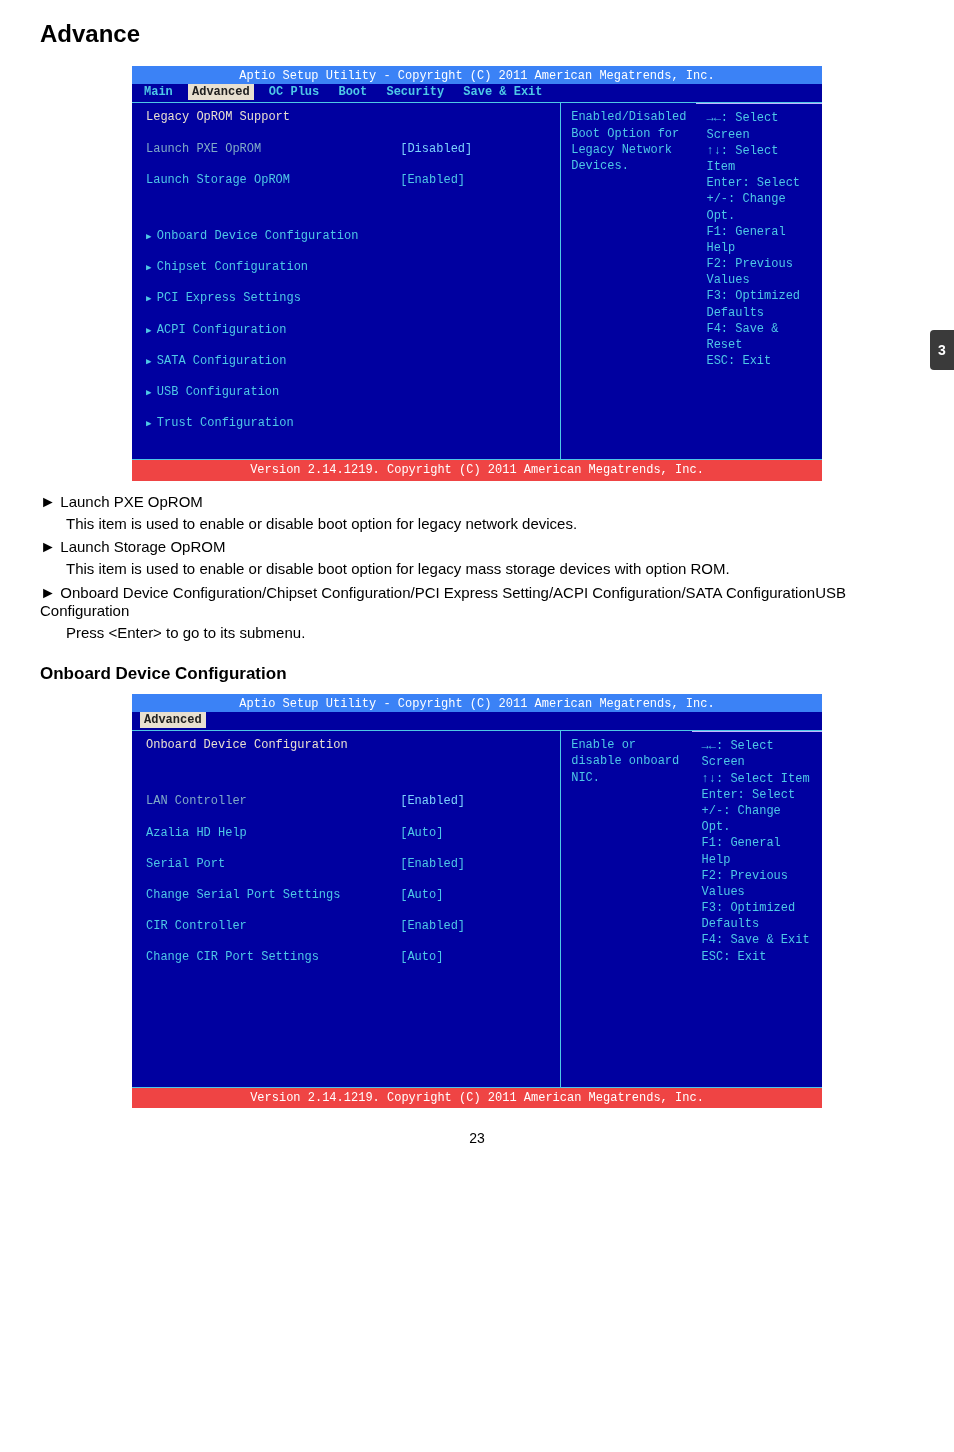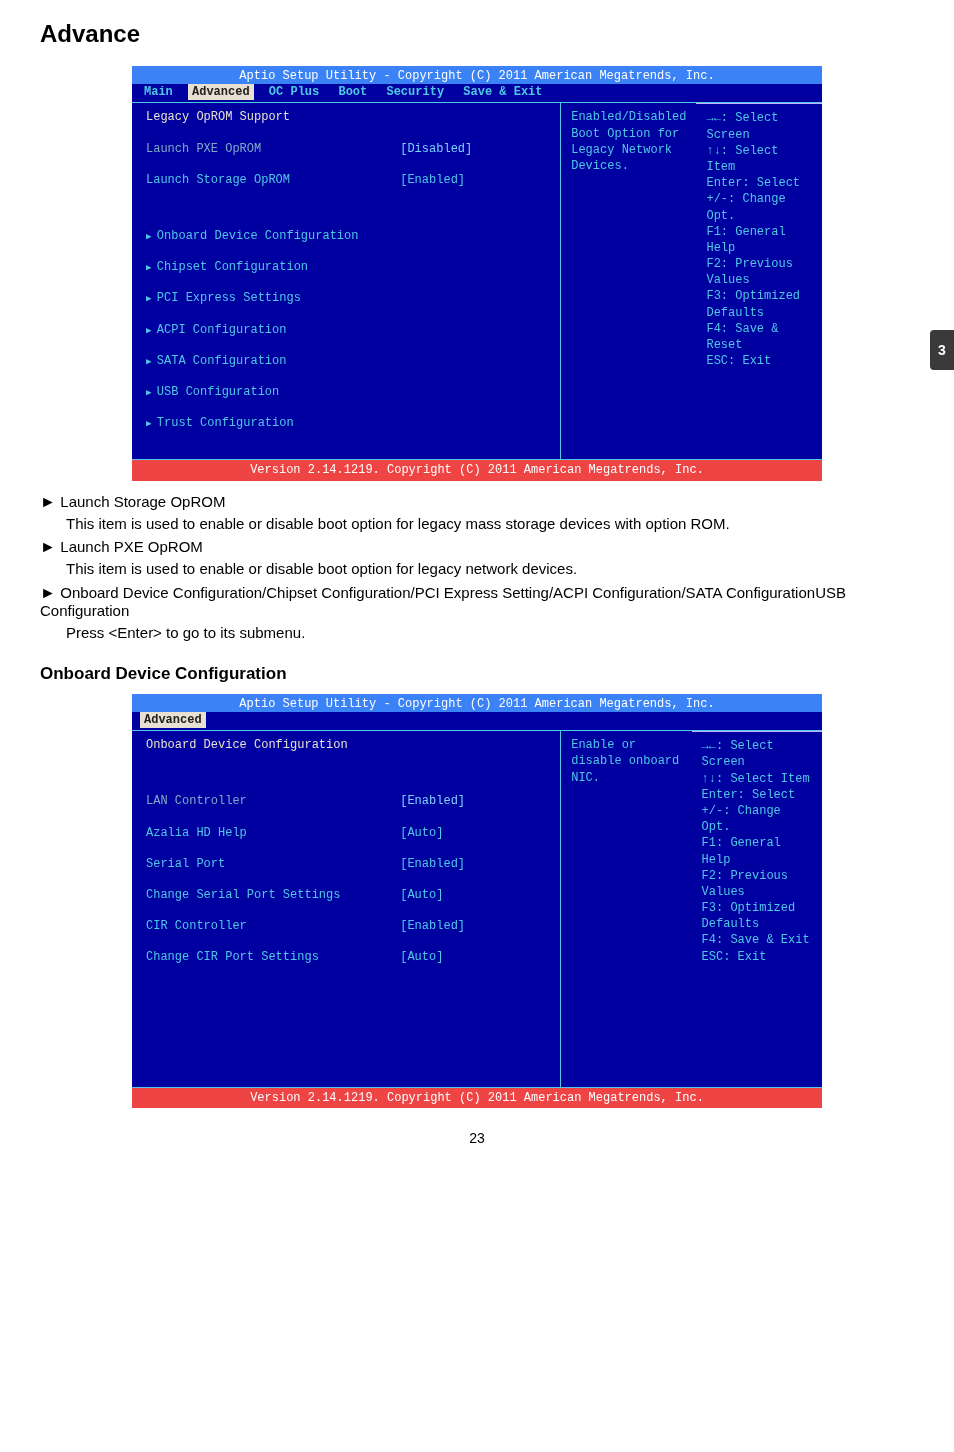--- a/index.html
+++ b/index.html
@@ -175,27 +175,27 @@
 F4: Save &amp; Reset
 ESC: Exit</div>
     </div>
   </div>
   <div class="bios-bottom">Version 2.14.1219. Copyright (C) 2011 American Megatrends, Inc.</div>
 </div>
 
 <div class="doc-list">
   <div class="doc-item">
     <span class="bullet">►</span>
+    <span class="heading">Launch PXE OpROM</span>
+    <div class="body">This item is used to enable or disable boot option for legacy network devices.</div>
+  </div>
+  <div class="doc-item">
+    <span class="bullet">►</span>
     <span class="heading">Launch Storage OpROM</span>
     <div class="body">This item is used to enable or disable boot option for legacy mass storage devices with option ROM.</div>
-  </div>
-  <div class="doc-item">
-    <span class="bullet">►</span>
-    <span class="heading">Launch PXE OpROM</span>
-    <div class="body">This item is used to enable or disable boot option for legacy network devices.</div>
   </div>
   <div class="doc-item">
     <span class="bullet">►</span>
     <span class="heading">Onboard Device Configuration/Chipset Configuration/PCI Express Setting/ACPI Configuration/SATA ConfigurationUSB Configuration</span>
     <div class="body">Press &lt;Enter&gt; to go to its submenu.</div>
   </div>
 </div>
 
 <h3 class="subsection-title">Onboard Device Configuration</h3>
 

